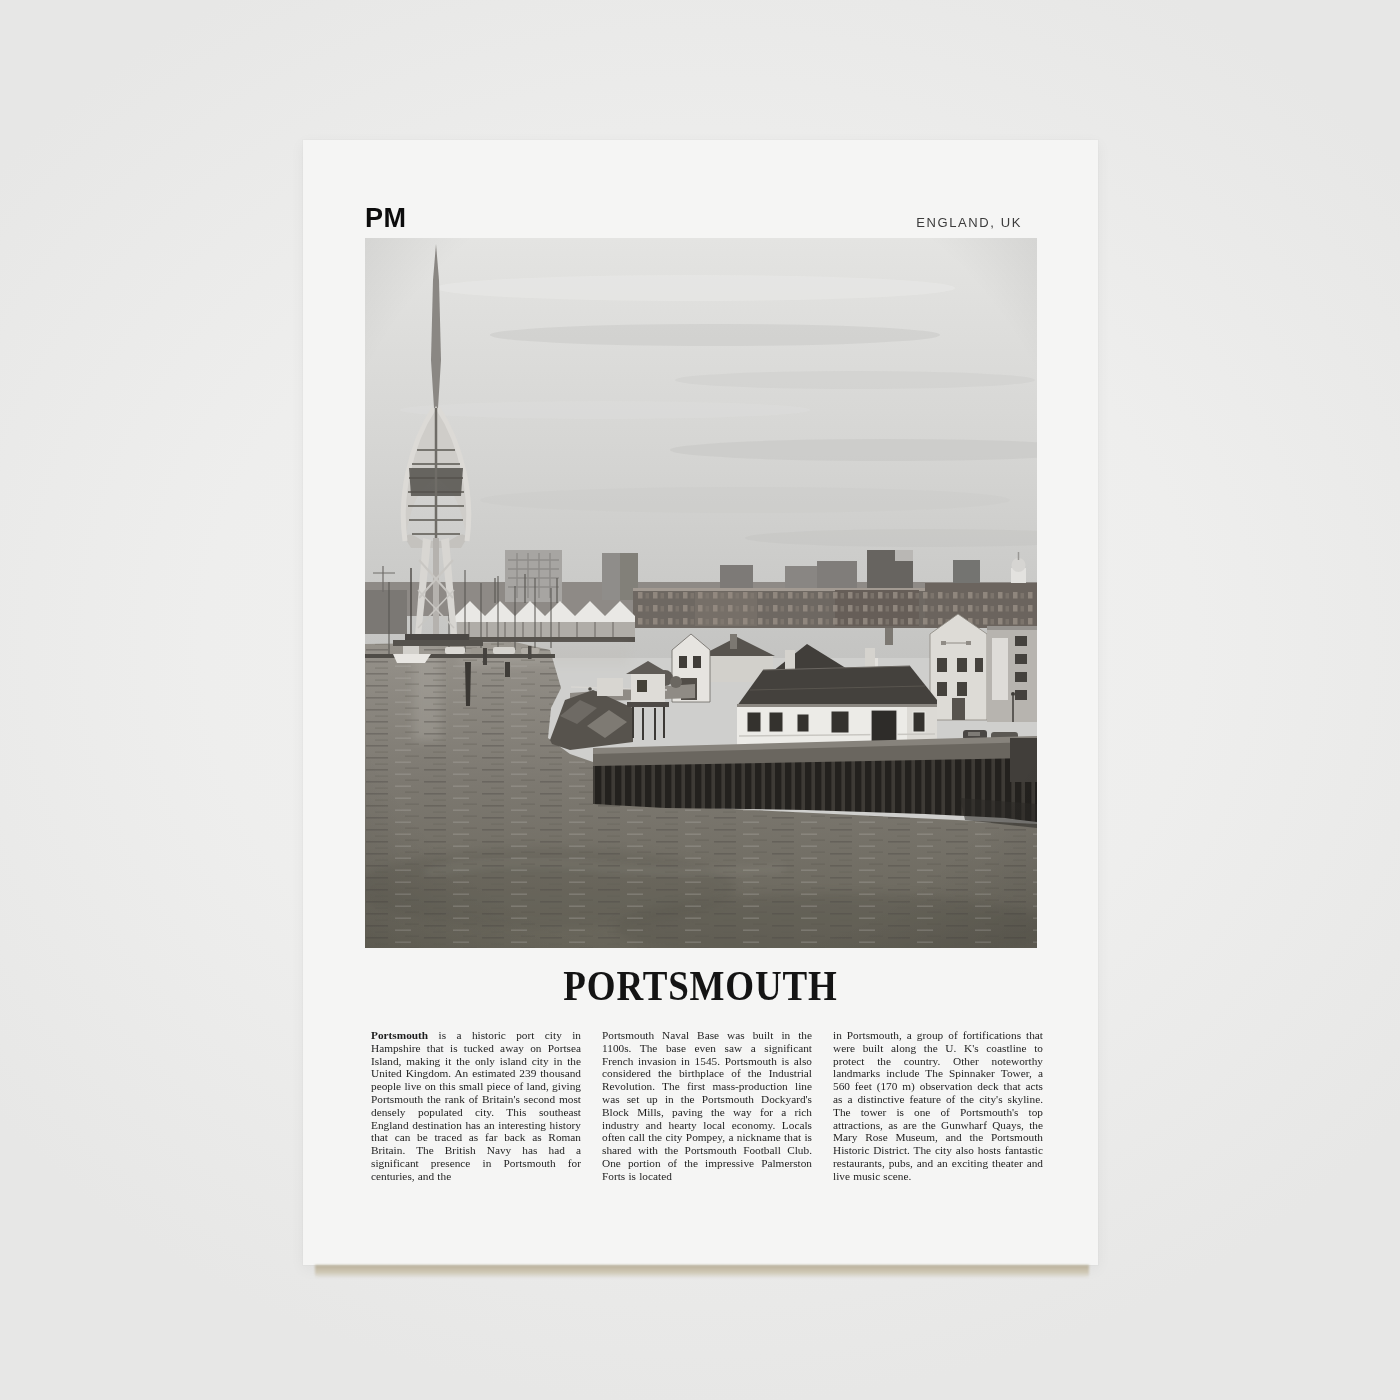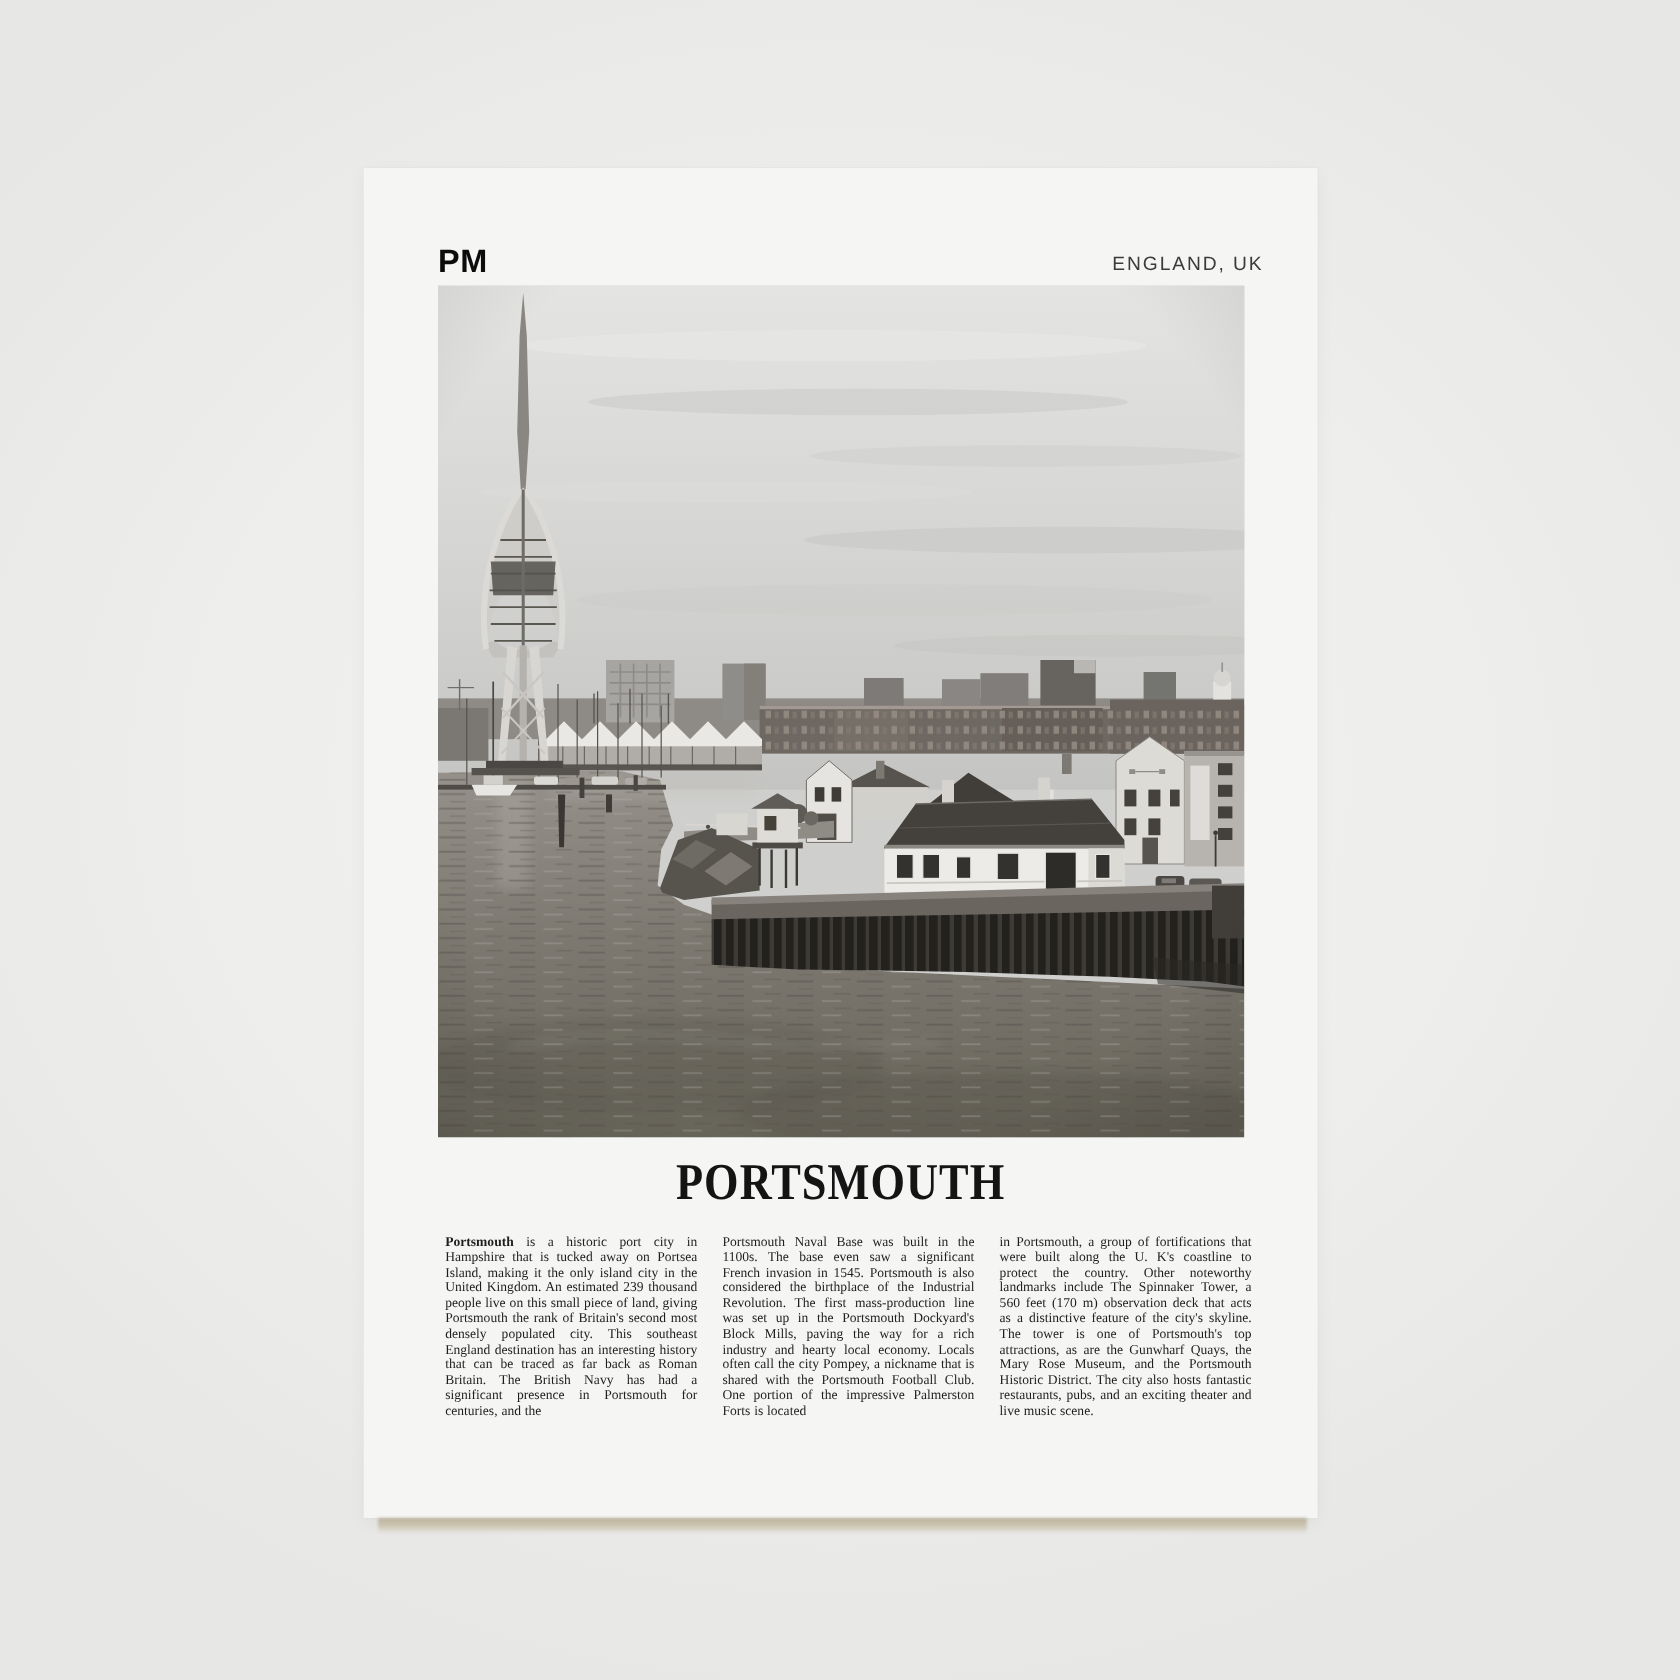--- a/index.html
+++ b/index.html
@@ -4,24 +4,24 @@
 <style>
   html,body{margin:0;padding:0;width:1400px;height:1400px;overflow:hidden;}
   body{background:#ebebea;font-family:"Liberation Sans",sans-serif;}
   .scene{position:relative;width:1400px;height:1400px;
     background:radial-gradient(ellipse 900px 760px at 50% 46%, #f2f2f1 0%, #eeeeed 55%, #e7e7e6 100%);}
   .poster{position:absolute;left:303px;top:140px;width:795px;height:1125px;background:#f5f5f4;
     box-shadow:0 4px 14px rgba(0,0,0,0.05), 0 0 0 1px rgba(0,0,0,0.012);}
   .poster-shadow{position:absolute;left:315px;top:1265px;width:774px;height:13px;
     background:linear-gradient(to bottom,#b9b09a 0%,#cfc8b5 55%,rgba(214,208,193,0) 100%);
     filter:blur(1.2px);border-radius:0 0 4px 4px;}
-  .poster-header{position:absolute;left:62px;right:45px;top:58px;height:34px;
+  .poster-header{position:absolute;left:62px;right:76px;top:58px;height:34px;
     display:flex;justify-content:space-between;align-items:flex-end;}
   .brand{font-size:27px;font-weight:700;letter-spacing:0.5px;color:#0c0c0c;line-height:1;}
-  .region{font-size:16px;font-weight:400;letter-spacing:1.6px;color:#3b3b3b;line-height:1.3;}
+  .region{font-size:13px;font-weight:400;letter-spacing:1.6px;color:#3b3b3b;line-height:1.3;}
   .photo{position:absolute;left:62px;top:98px;width:672px;height:710px;background:#cfcfcd;overflow:hidden;}
   .photo svg{display:block;width:672px;height:710px;}
   .title{position:absolute;left:0;width:795px;top:822px;margin:0;text-align:center;
     font-family:"Liberation Serif",serif;font-weight:700;font-size:43px;line-height:1.1;
     color:#141414;letter-spacing:1px;transform:scaleX(0.86);transform-origin:50% 50%;white-space:nowrap;}
   .cols{position:absolute;left:68px;top:889px;width:672px;display:flex;gap:21px;}
   .cols p{width:210px;margin:0;text-align:justify;font-family:"Liberation Serif",serif;
     font-size:11.3px;line-height:12.8px;color:#1e1e1e;word-spacing:0.4px;}
   .cols p b{font-weight:700;}
 </style>

